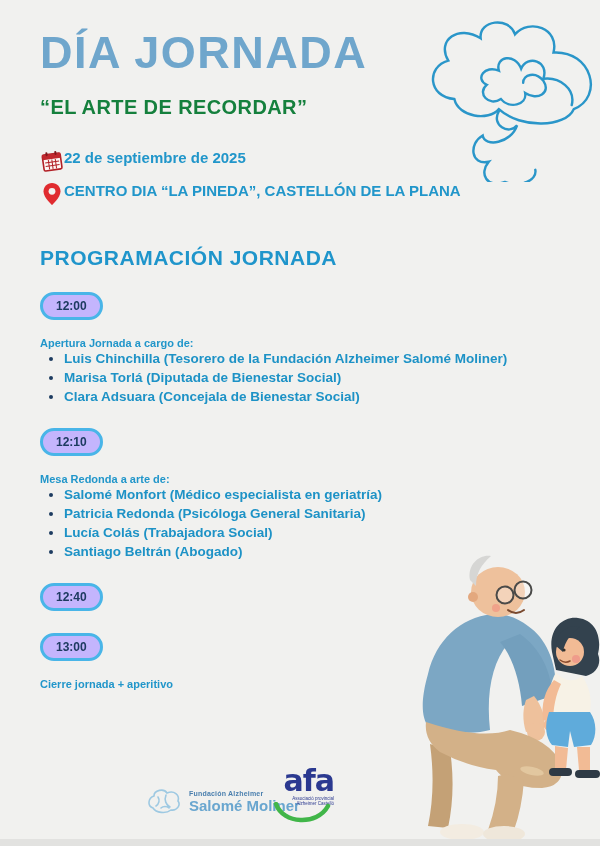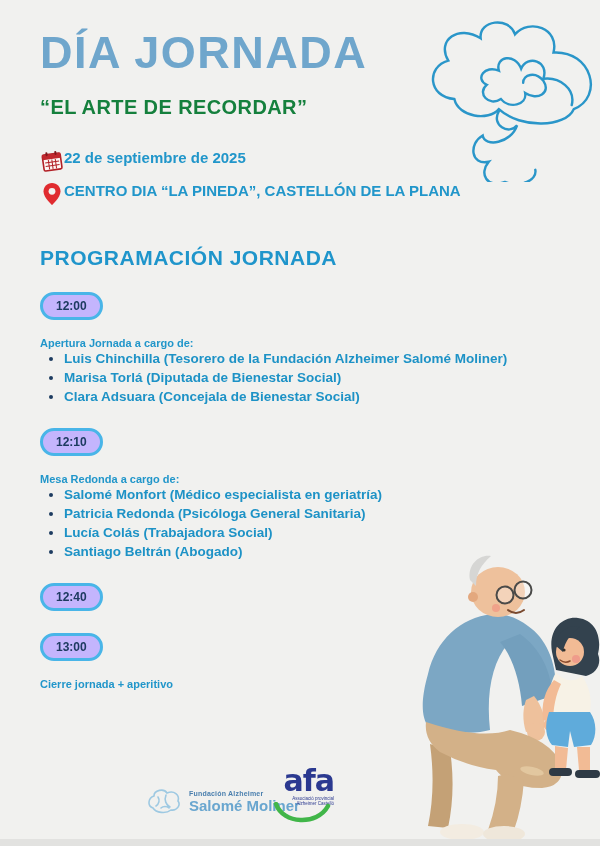--- a/index.html
+++ b/index.html
@@ -155,21 +155,21 @@
       <div class="block-title">Apertura Jornada a cargo de:</div>
       <ul class="block-list">
         <li>Luis Chinchilla (Tesorero de la Fundación Alzheimer Salomé Moliner)</li>
         <li>Marisa Torlá  (Diputada de Bienestar Social)</li>
         <li>Clara Adsuara (Concejala de Bienestar Social)</li>
       </ul>
     </div>
 
     <div>
       <span class="time-badge">12:10</span>
-      <div class="block-title">Mesa Redonda a cargo de:</div>
+      <div class="block-title">Mesa Redonda a arte de:</div>
       <ul class="block-list">
         <li>Salomé Monfort (Médico especialista en geriatría)</li>
         <li>Patricia Redonda (Psicóloga General Sanitaria)</li>
         <li>Lucía Colás (Trabajadora Social)</li>
         <li>Santiago Beltrán (Abogado)</li>
       </ul>
     </div>
 
     <div>
       <span class="time-badge">12:40</span>

